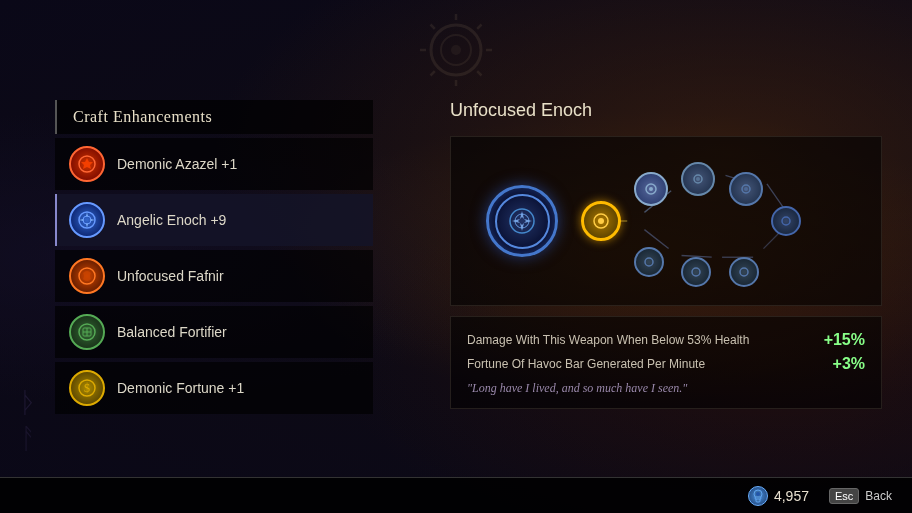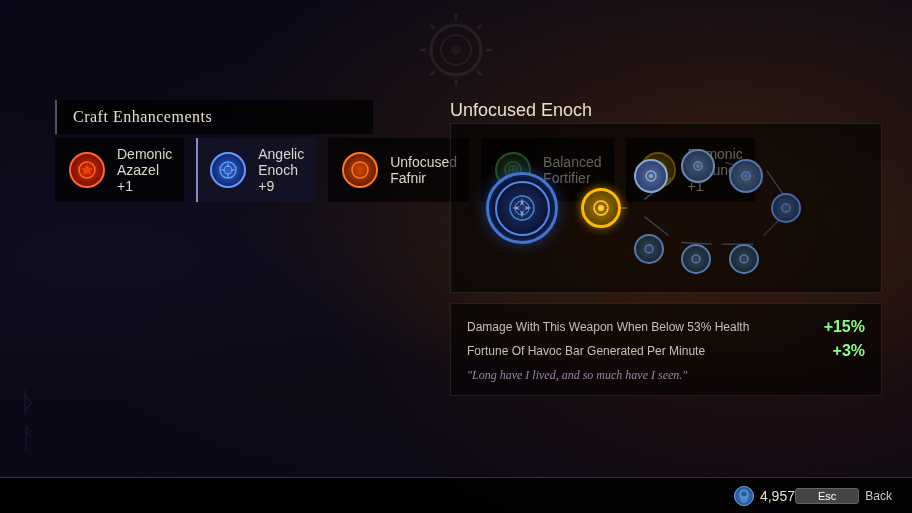--- a/index.html
+++ b/index.html
@@ -60,20 +60,21 @@
       left: 0;
       right: 0;
       height: 36px;
       background: rgba(0,0,0,0.85);
       border-top: 1px solid #333;
       display: flex;
       align-items: center;
       justify-content: flex-end;
       padding: 0 20px;
       z-index: 10;
+      gap: 20px;
     }
 
     .currency-display {
       display: flex;
       align-items: center;
       gap: 6px;
     }
 
     .currency-icon {
       width: 20px;
@@ -100,21 +101,21 @@
       gap: 6px;
       color: #ccc;
       font-size: 12px;
       font-family: Arial, sans-serif;
     }
 
     .back-key {
       background: #444;
       border: 1px solid #666;
       border-radius: 3px;
-      padding: 1px 22px;
+      padding: 1px 5px;
       font-size: 11px;
       color: #fff;
     }
 
     
     .left-panel {
       position: absolute;
       top: 100px;
       left: 55px;
       width: 318px;
@@ -126,22 +127,22 @@
       padding: 8px 16px;
       font-size: 16px;
       color: #e8e0c8;
       letter-spacing: 0.5px;
       margin-bottom: 4px;
       border-left: 2px solid #555;
     }
 
     .enhancement-list {
       display: flex;
-      flex-direction: row;
-      gap: 12px;
+      flex-direction: column;
+      gap: 4px;
     }
 
     .enhancement-item {
       display: flex;
       align-items: center;
       gap: 12px;
       background: rgba(0,0,0,0.65);
       padding: 8px 12px;
       cursor: pointer;
       transition: background 0.1s;
@@ -208,21 +209,21 @@
       position: absolute;
       top: 100px;
       left: 450px;
       right: 30px;
       z-index: 5;
     }
 
     .detail-title {
       font-size: 18px;
       color: #e8e0c8;
-      margin-bottom: 2px;
+      margin-bottom: 15px;
       font-family: Arial, sans-serif;
     }
 
     .skill-tree-area {
       background: rgba(0,0,0,0.55);
       border: 1px solid rgba(80,70,60,0.4);
       padding: 15px;
       margin-bottom: 10px;
       position: relative;
       height: 170px;

